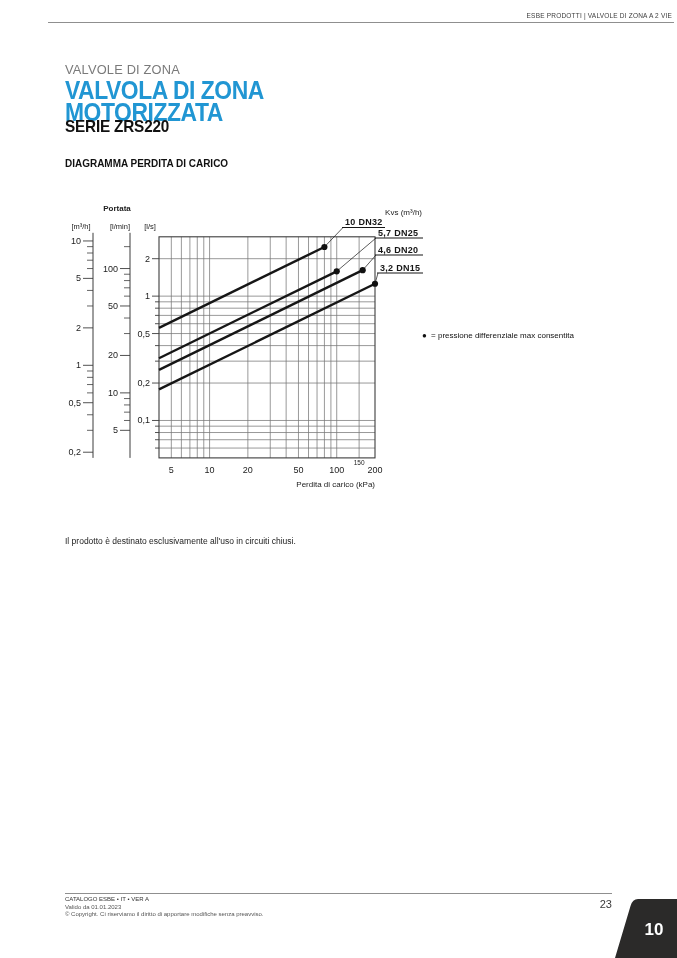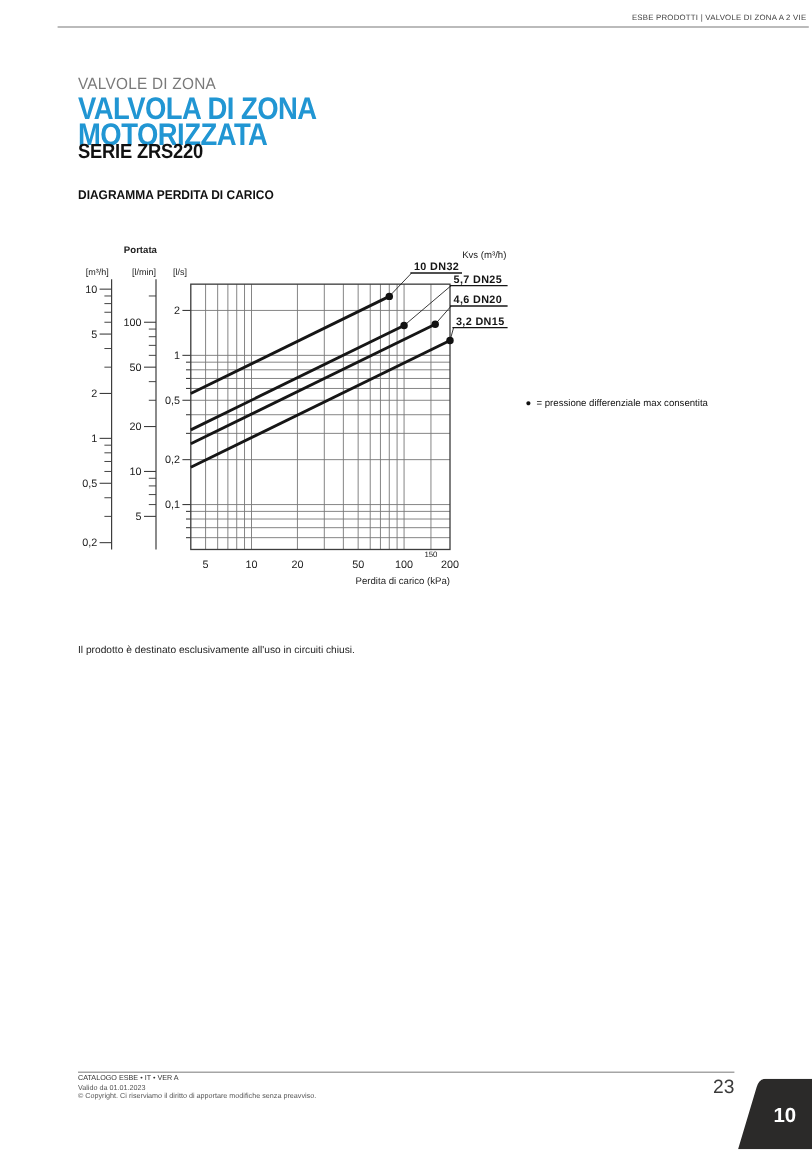--- a/index.html
+++ b/index.html
@@ -23,28 +23,28 @@
   .series-title{
     position:absolute;left:65px;top:117px;font-size:17px;font-weight:bold;color:#111;
     transform:scaleX(.9);transform-origin:left top;letter-spacing:-.2px;
   }
   .section-heading{
     position:absolute;left:65px;top:157px;font-size:10.5px;font-weight:bold;color:#111;
     transform:scaleX(.95);transform-origin:left top;
   }
   .chart-wrap{position:absolute;left:60px;top:200px;width:580px;height:300px;}
   .legend{
-    position:absolute;left:438px;top:331px;font-size:8px;color:#111;white-space:nowrap;text-align:right;
+    position:absolute;left:422px;top:331px;font-size:8px;color:#111;white-space:nowrap;text-align:right;
   }
   .legend .dot{font-size:8px;margin-right:2px;}
   .note{position:absolute;left:65px;top:536px;font-size:8.5px;color:#222;}
   .ftr-rule{left:65px;top:893px;width:547px;}
   .ftr-block{position:absolute;left:65px;top:896px;font-size:6px;line-height:7.5px;color:#555;}
   .ftr-block .l1{color:#333;}
-  .page-number{position:absolute;right:65px;top:898px;font-size:16px;color:#3a3a3a;}
+  .page-number{position:absolute;right:65px;top:898px;font-size:11px;color:#3a3a3a;}
   .chapter-tab{position:absolute;right:0;bottom:0;}
   svg text{font-family:"Liberation Sans",sans-serif;}
 </style>
 </head>
 <body>
 
 <div class="page">
 
   <div class="hdr-text">ESBE PRODOTTI | VALVOLE DI ZONA A 2 VIE</div>
   <div class="rule hdr-rule"></div>

